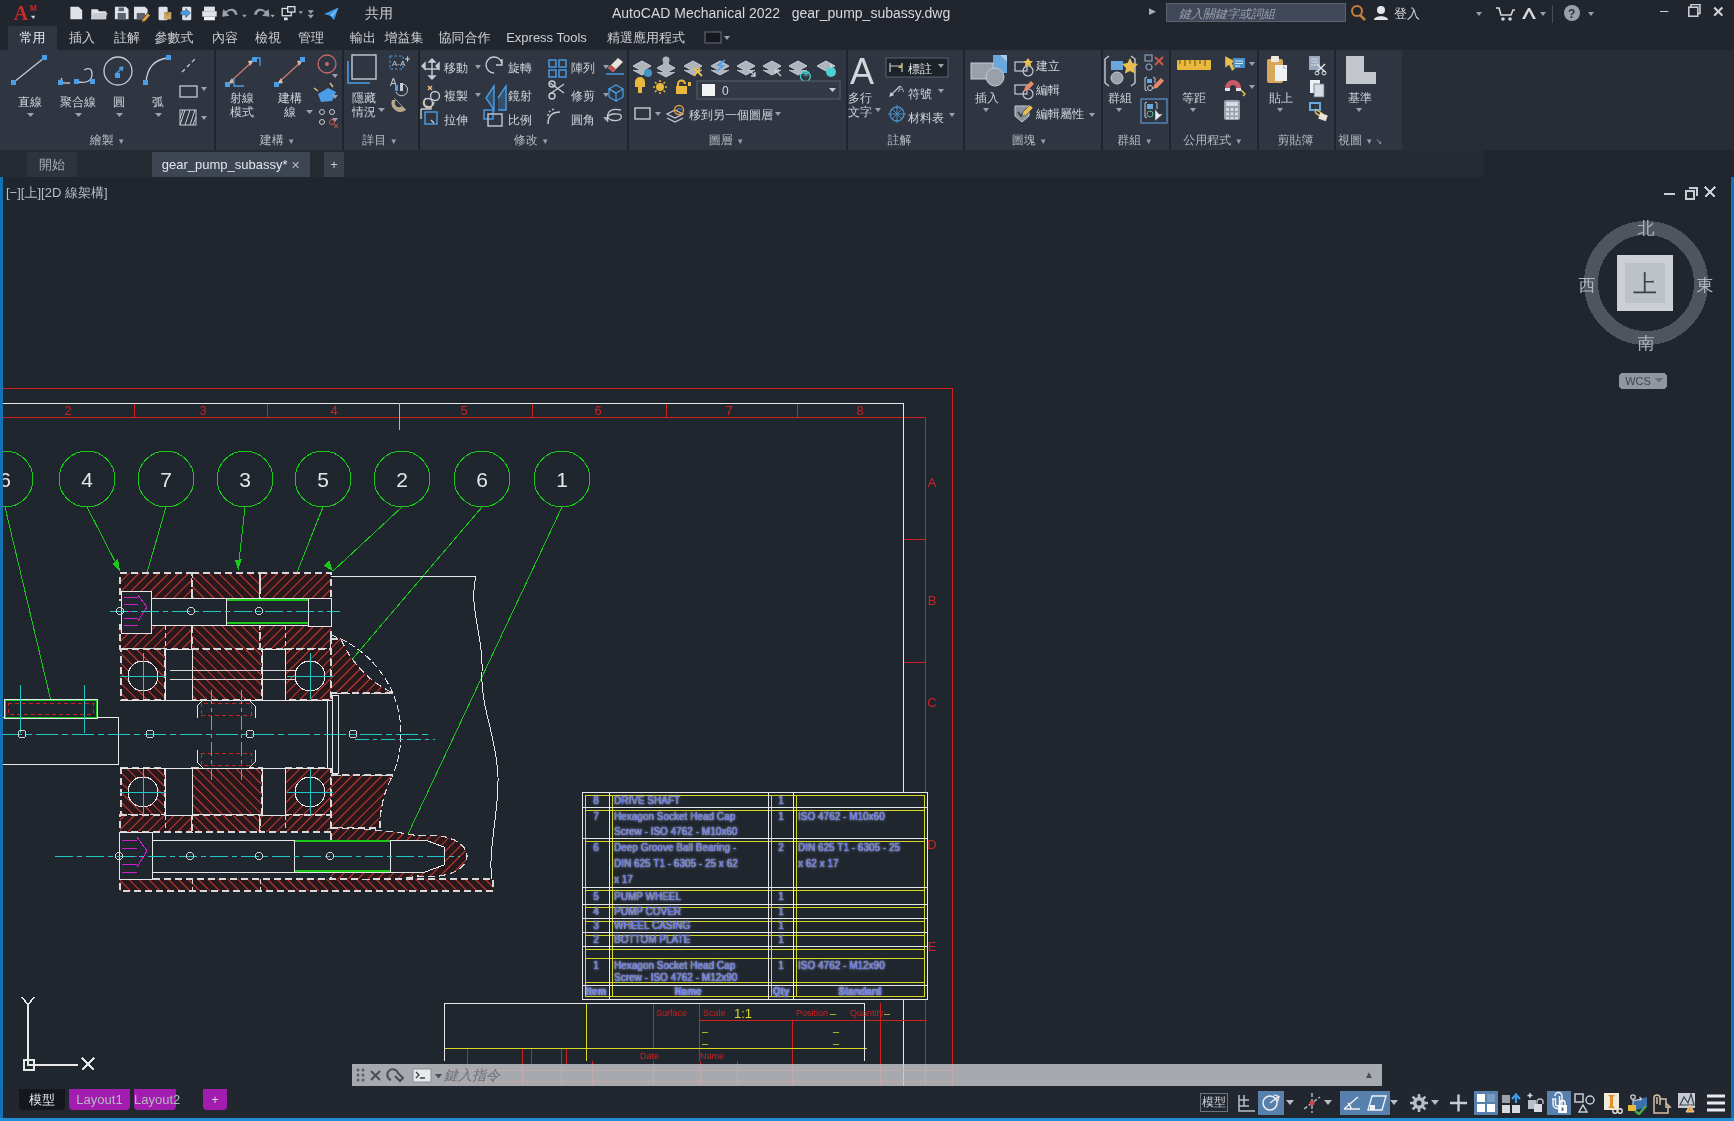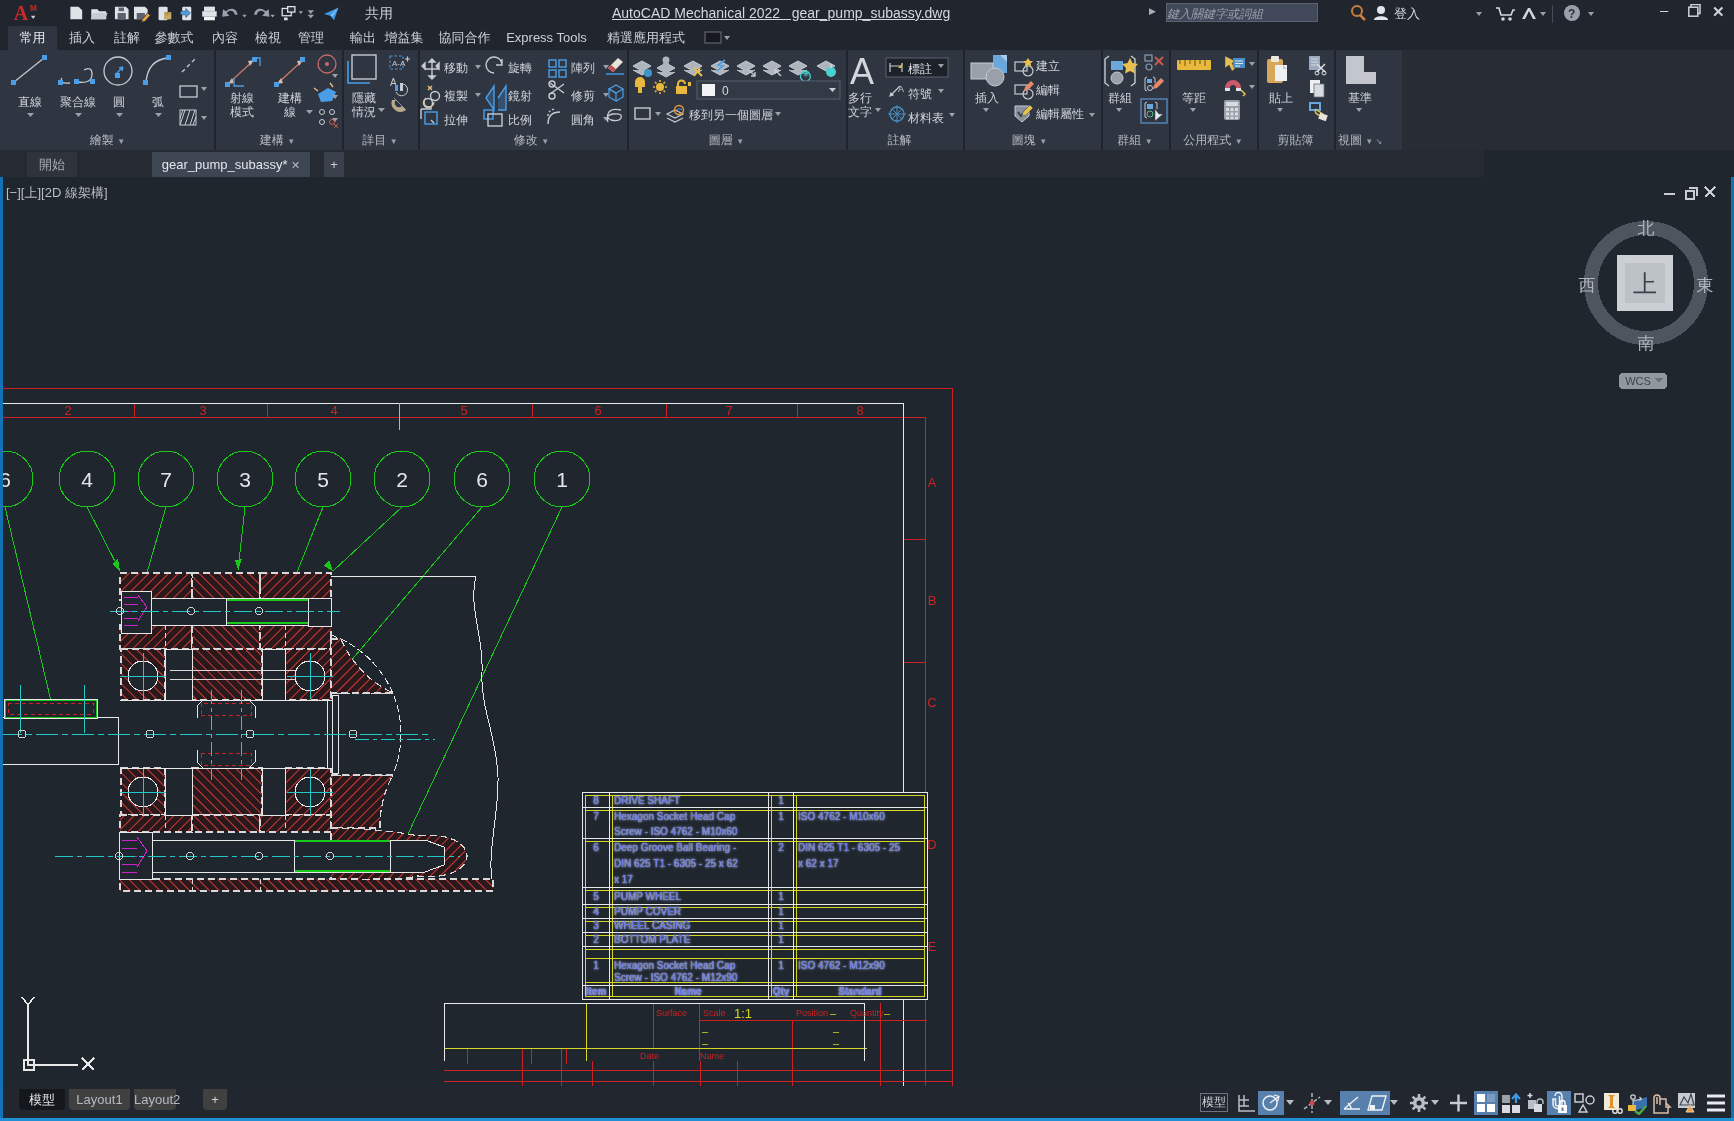--- a/index.html
+++ b/index.html
@@ -3,25 +3,25 @@
 <meta charset="utf-8">
 <style>
   * { margin:0; padding:0; box-sizing:border-box; }
   html,body { width:1734px; height:1121px; overflow:hidden; background:#20262e;
     font-family:"Liberation Sans", sans-serif; }
   .abs { position:absolute; }
   #app { position:relative; width:1734px; height:1121px; }
 
   
   #titlebar { position:absolute; left:0; top:0; width:1734px; height:26px; background:#21252d; }
-  #titlebar .ttl { position:absolute; top:5px; left:612px; color:#d5d8dc; font-size:14px;text-decoration:underline; }
+  #titlebar .ttl { position:absolute; top:5px; left:612px; color:#d5d8dc; font-size:14px; }
   .qat { position:absolute; top:3px; height:20px; }
-  #searchbox { position:absolute; left:1166px; top:3px; width:152px; height:19px;
+  #searchbox { position:absolute; left:1166px; top:3px; width:180px; height:19px;
     background:#41485a; border:1px solid #5a6170; color:#9aa0ac; font-style:italic;
-    font-size:12px; padding:2px 0; }
+    font-size:12px; padding:2px 12px; }
   .winbtn { position:absolute; top:4px; color:#d0d3d8; font-size:14px; }
 
   
   #rtabs { position:absolute; left:0; top:26px; width:1734px; height:24px; background:#21252d;padding-left:48px; }
   .rtab { position:absolute; top:0; height:24px; line-height:24px; color:#cdd1d6; font-size:13px; text-align:center; }
   .rtab.active { background:#2f3642; color:#e8eaec; }
 
   
   #ribbon { position:absolute; left:0; top:50px; width:1734px; height:100px; background:#272c35; }
   #panels { position:absolute; left:0; top:0; width:1402px; height:100px; background:#2f3642; }
@@ -38,21 +38,21 @@
   #canvas { position:absolute; left:0; top:177px; width:1734px; height:909px; background:#20262e; }
   #vplabel { position:absolute; left:6px; top:7px; color:#b9bdc4; font-size:13px; }
   #cmdbar { position:absolute; left:352px; top:887px; width:1030px; height:23px;
     background:rgba(197,199,201,0.82); }
   .edgeL { position:absolute; left:0; top:177px; width:3px; height:941px; background:#1272b4; }
   .edgeR { position:absolute; right:0; top:177px; width:3px; height:941px; background:#1272b4; }
 
   
   #statusbar { position:absolute; left:0; top:1086px; width:1734px; height:32px; background:#22262e; }
   .ltab { position:absolute; top:3px; height:21px; line-height:21px; font-size:13px; color:#b4b9c0;
-    background:#404040; border-radius:0 0 4px 4px; text-align:center; }
+    background:#a21caf; border-radius:0 0 4px 4px; text-align:center; }
   #bluebottom { position:absolute; left:0; top:1118px; width:1734px; height:3px; background:#1e8fd5; }
   .sticon { position:absolute; top:5px; height:24px; }
 </style>
 </head>
 <body>
 <div id="app">
   <div id="titlebar">
     <svg class="qat" style="left:10px" width="40" height="22" viewBox="0 0 40 22">
       <text x="2" y="19" font-size="22" font-weight="bold" fill="#c92a2a" font-family="Liberation Serif,serif">A</text>
       <text x="20" y="9" font-size="9" font-weight="bold" fill="#c92a2a">M</text>
@@ -842,20 +842,39 @@
         <path d="M1655 201 l8 0 -4 5z" fill="#6a7078"></path>
       </g>
 
       <g stroke="#c9cdd3" stroke-width="2" fill="none">
         <path d="M1664 17 l11 0"></path>
         <path d="M1689 10.5 l8 0 0 8 M1686 13.5 l8 0 0 8 -8 0z"></path>
         <path d="M1705 10 l10 10 m0 -10 l-10 10"></path>
       </g>
     </svg>
     <div id="vplabel">[−][上][2D 線架構]</div>
+    <div id="cmdbar">
+      <svg class="abs" style="left:3px;top:3px" width="100" height="17" viewBox="0 0 100 17">
+        <g fill="#5a5f66">
+            <circle cx="3" cy="3" r="1.5"></circle>
+            <circle cx="8" cy="3" r="1.5"></circle>
+            <circle cx="3" cy="8" r="1.5"></circle>
+            <circle cx="8" cy="8" r="1.5"></circle>
+            <circle cx="3" cy="13" r="1.5"></circle>
+            <circle cx="8" cy="13" r="1.5"></circle>
+          </g>
+        <path d="M16 4 l9 9 m0 -9 l-9 9" stroke="#4a4f56" stroke-width="2"></path>
+        <path d="M36 13 a5.5 5.5 0 1 1 7 -7 l5 5 -3 3 -5 -5" fill="none" stroke="#4a4f56" stroke-width="2"></path>
+        <rect x="58" y="2" width="18" height="13" fill="#e8eaec" stroke="#8a8f96"></rect>
+        <path d="M61 5 l3 3 -3 3 m4 0 l5 0" stroke="#3a3f46" fill="none" stroke-width="1.3"></path>
+        <path d="M80 7 l7 0 -3.5 4.5z" fill="#4a4f56"></path>
+      </svg>
+      <div class="abs" style="left:92px;top:3px;color:#6d7278;font-size:14px;font-style:italic;">鍵入指令</div>
+      <div class="abs" style="left:1012px;top:5px;color:#4a4f56;font-size:10px;">▲</div>
+    </div>
   </div>
   <div id="statusbar">
     <div class="ltab" style="left:19px; width:46px; background:#14171c; color:#e4e6ea;">模型</div>
     <div class="ltab" style="left:69px; width:61px;">Layout1</div>
     <div class="ltab" style="left:134px; width:42px;">Layout2</div>
     <div class="ltab" style="left:203px; width:24px; color:#d0d4da;">+</div>
     <div class="abs" style="left:1200px; top:7px; width:28px; height:19px; border:1px solid #6a7180; color:#cdd1d6; font-size:12px; text-align:center; line-height:17px;">模型</div>
     <svg class="sticon" style="left:1237px" width="497" height="24" viewBox="0 0 497 24">
       <g transform="translate(0,2)">
           <path d="M2 2 l0 16 16 0 m-16 -5 l10 0 m-10 -6 l10 0 m-5 -5 l0 11" stroke="#b8bdc6" fill="none" stroke-width="1.5"></path>

